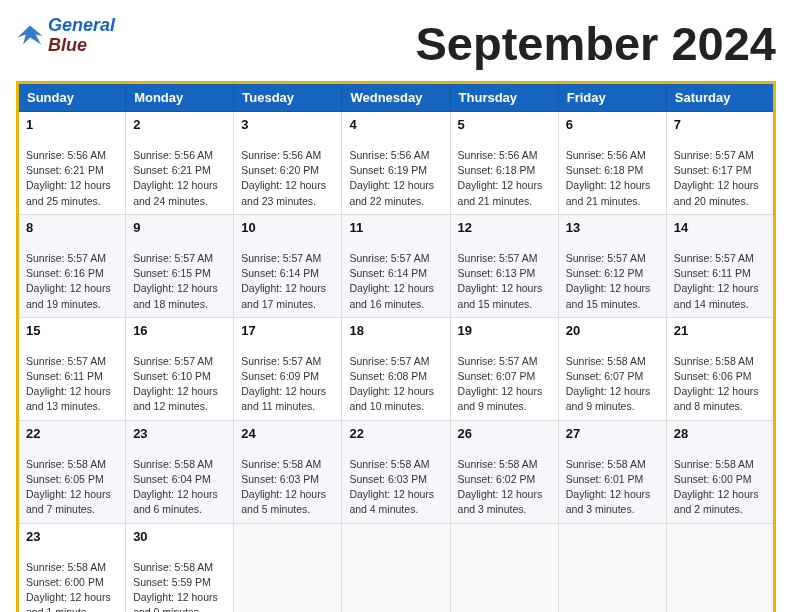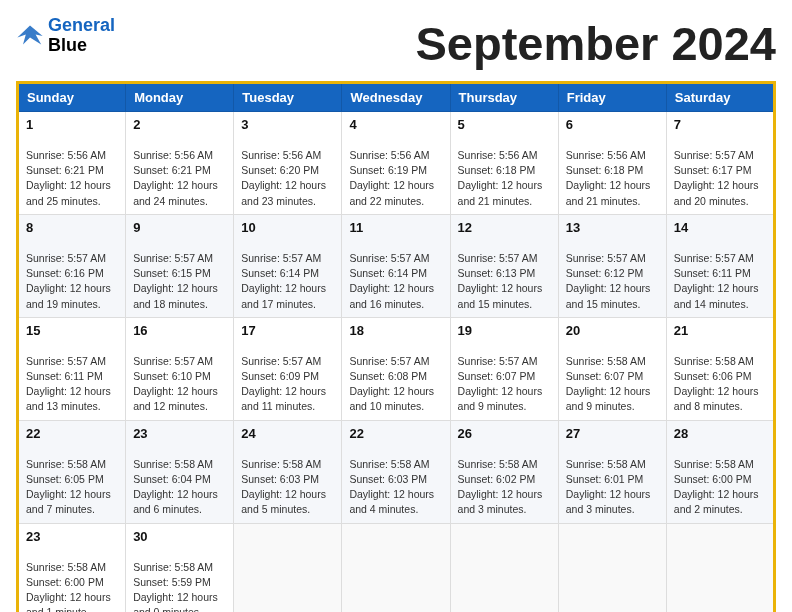--- a/index.html
+++ b/index.html
@@ -13,20 +13,21 @@
     .header-section {
       display: flex;
       justify-content: space-between;
       align-items: flex-start;
       margin-bottom: 10px;
     }
     .logo {
       display: flex;
       align-items: center;
       gap: 4px;
+      font-style: italic;
     }
     .logo-text {
       font-size: 18px;
       font-weight: bold;
       color: #1a1a1a;
       line-height: 1.1;
     }
     .logo-text span {
       color: #1565c0;
     }
@@ -93,21 +94,21 @@
 <body>
 
 <div class="header-section">
   <div class="logo">
     <svg class="logo-bird" viewBox="0 0 40 40" xmlns="http://www.w3.org/2000/svg">
       <polygon points="20,5 38,20 28,18 36,32 20,22 10,32 14,18 2,22" fill="#1565c0" opacity="0.85"></polygon>
     </svg>
     <div>
       <div class="logo-text">
         <span>General</span><br>
-        <span style="color:#000000;">Blue</span>
+        <span style="color:#7f1d1d;">Blue</span>
       </div>
     </div>
   </div>
   <div class="title-section">
     <div class="month-title">September 2024</div>
   </div>
 </div>
 
 <table class="calendar-table">
   <thead>

